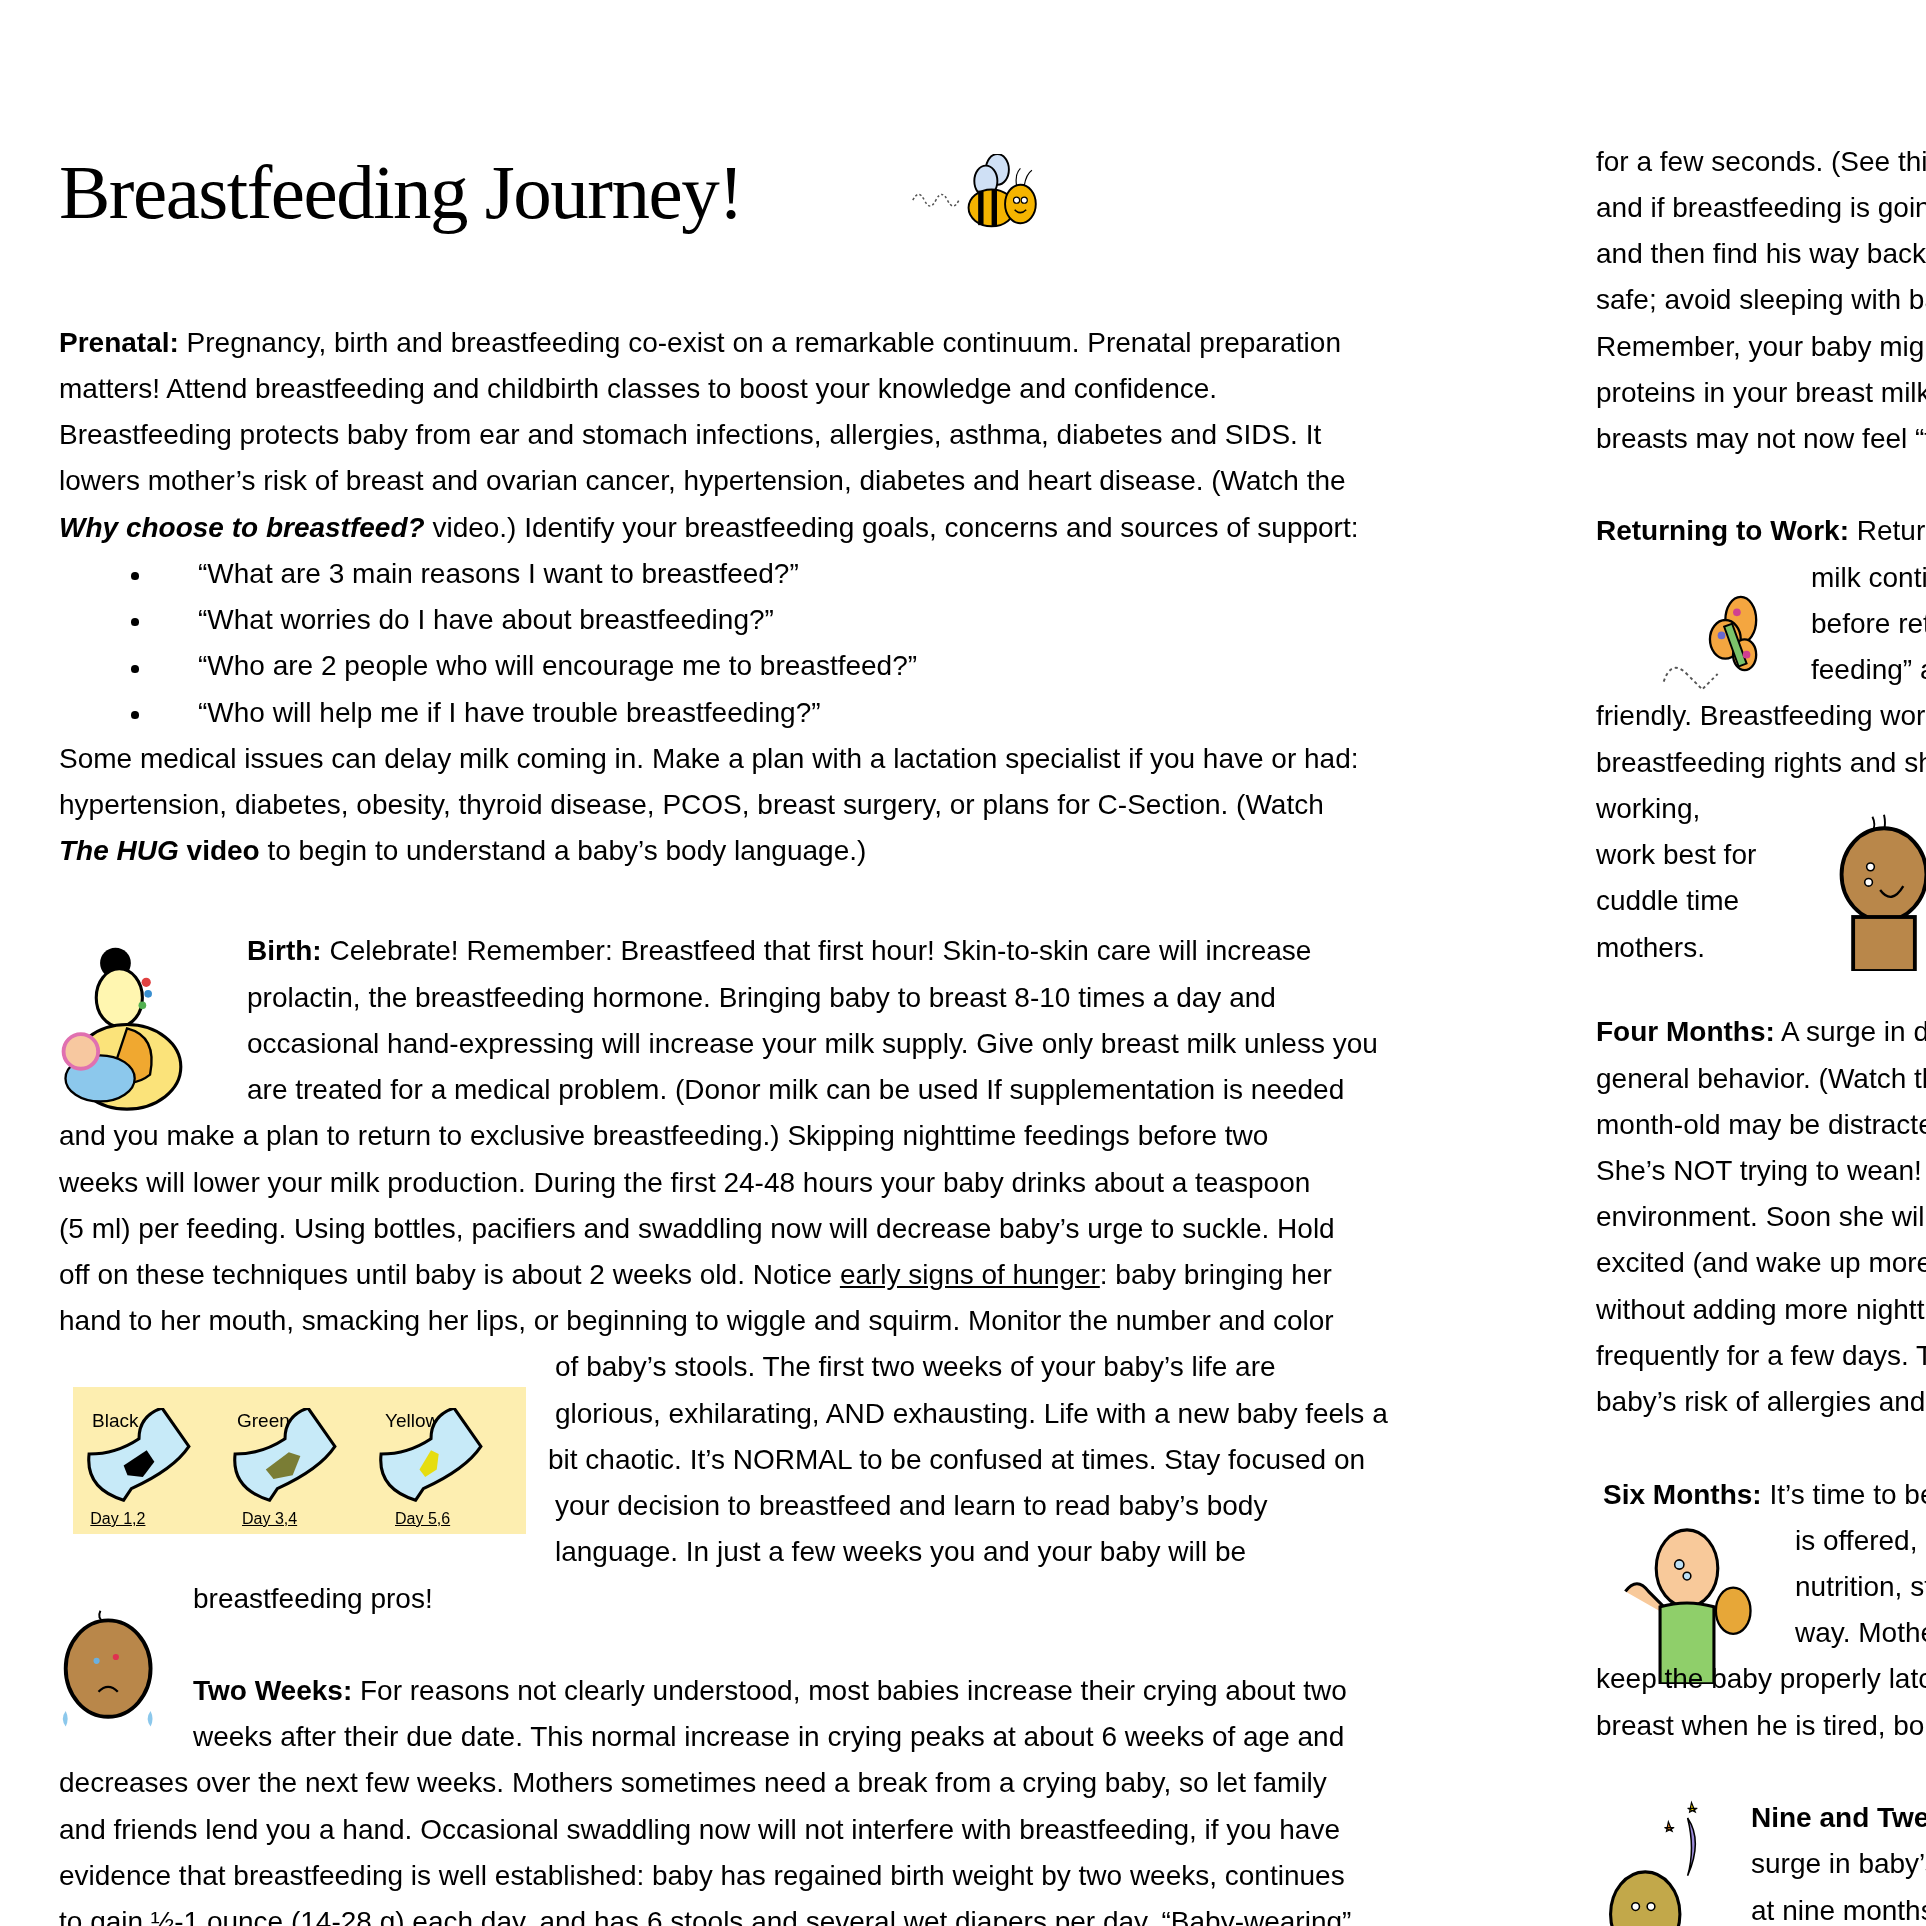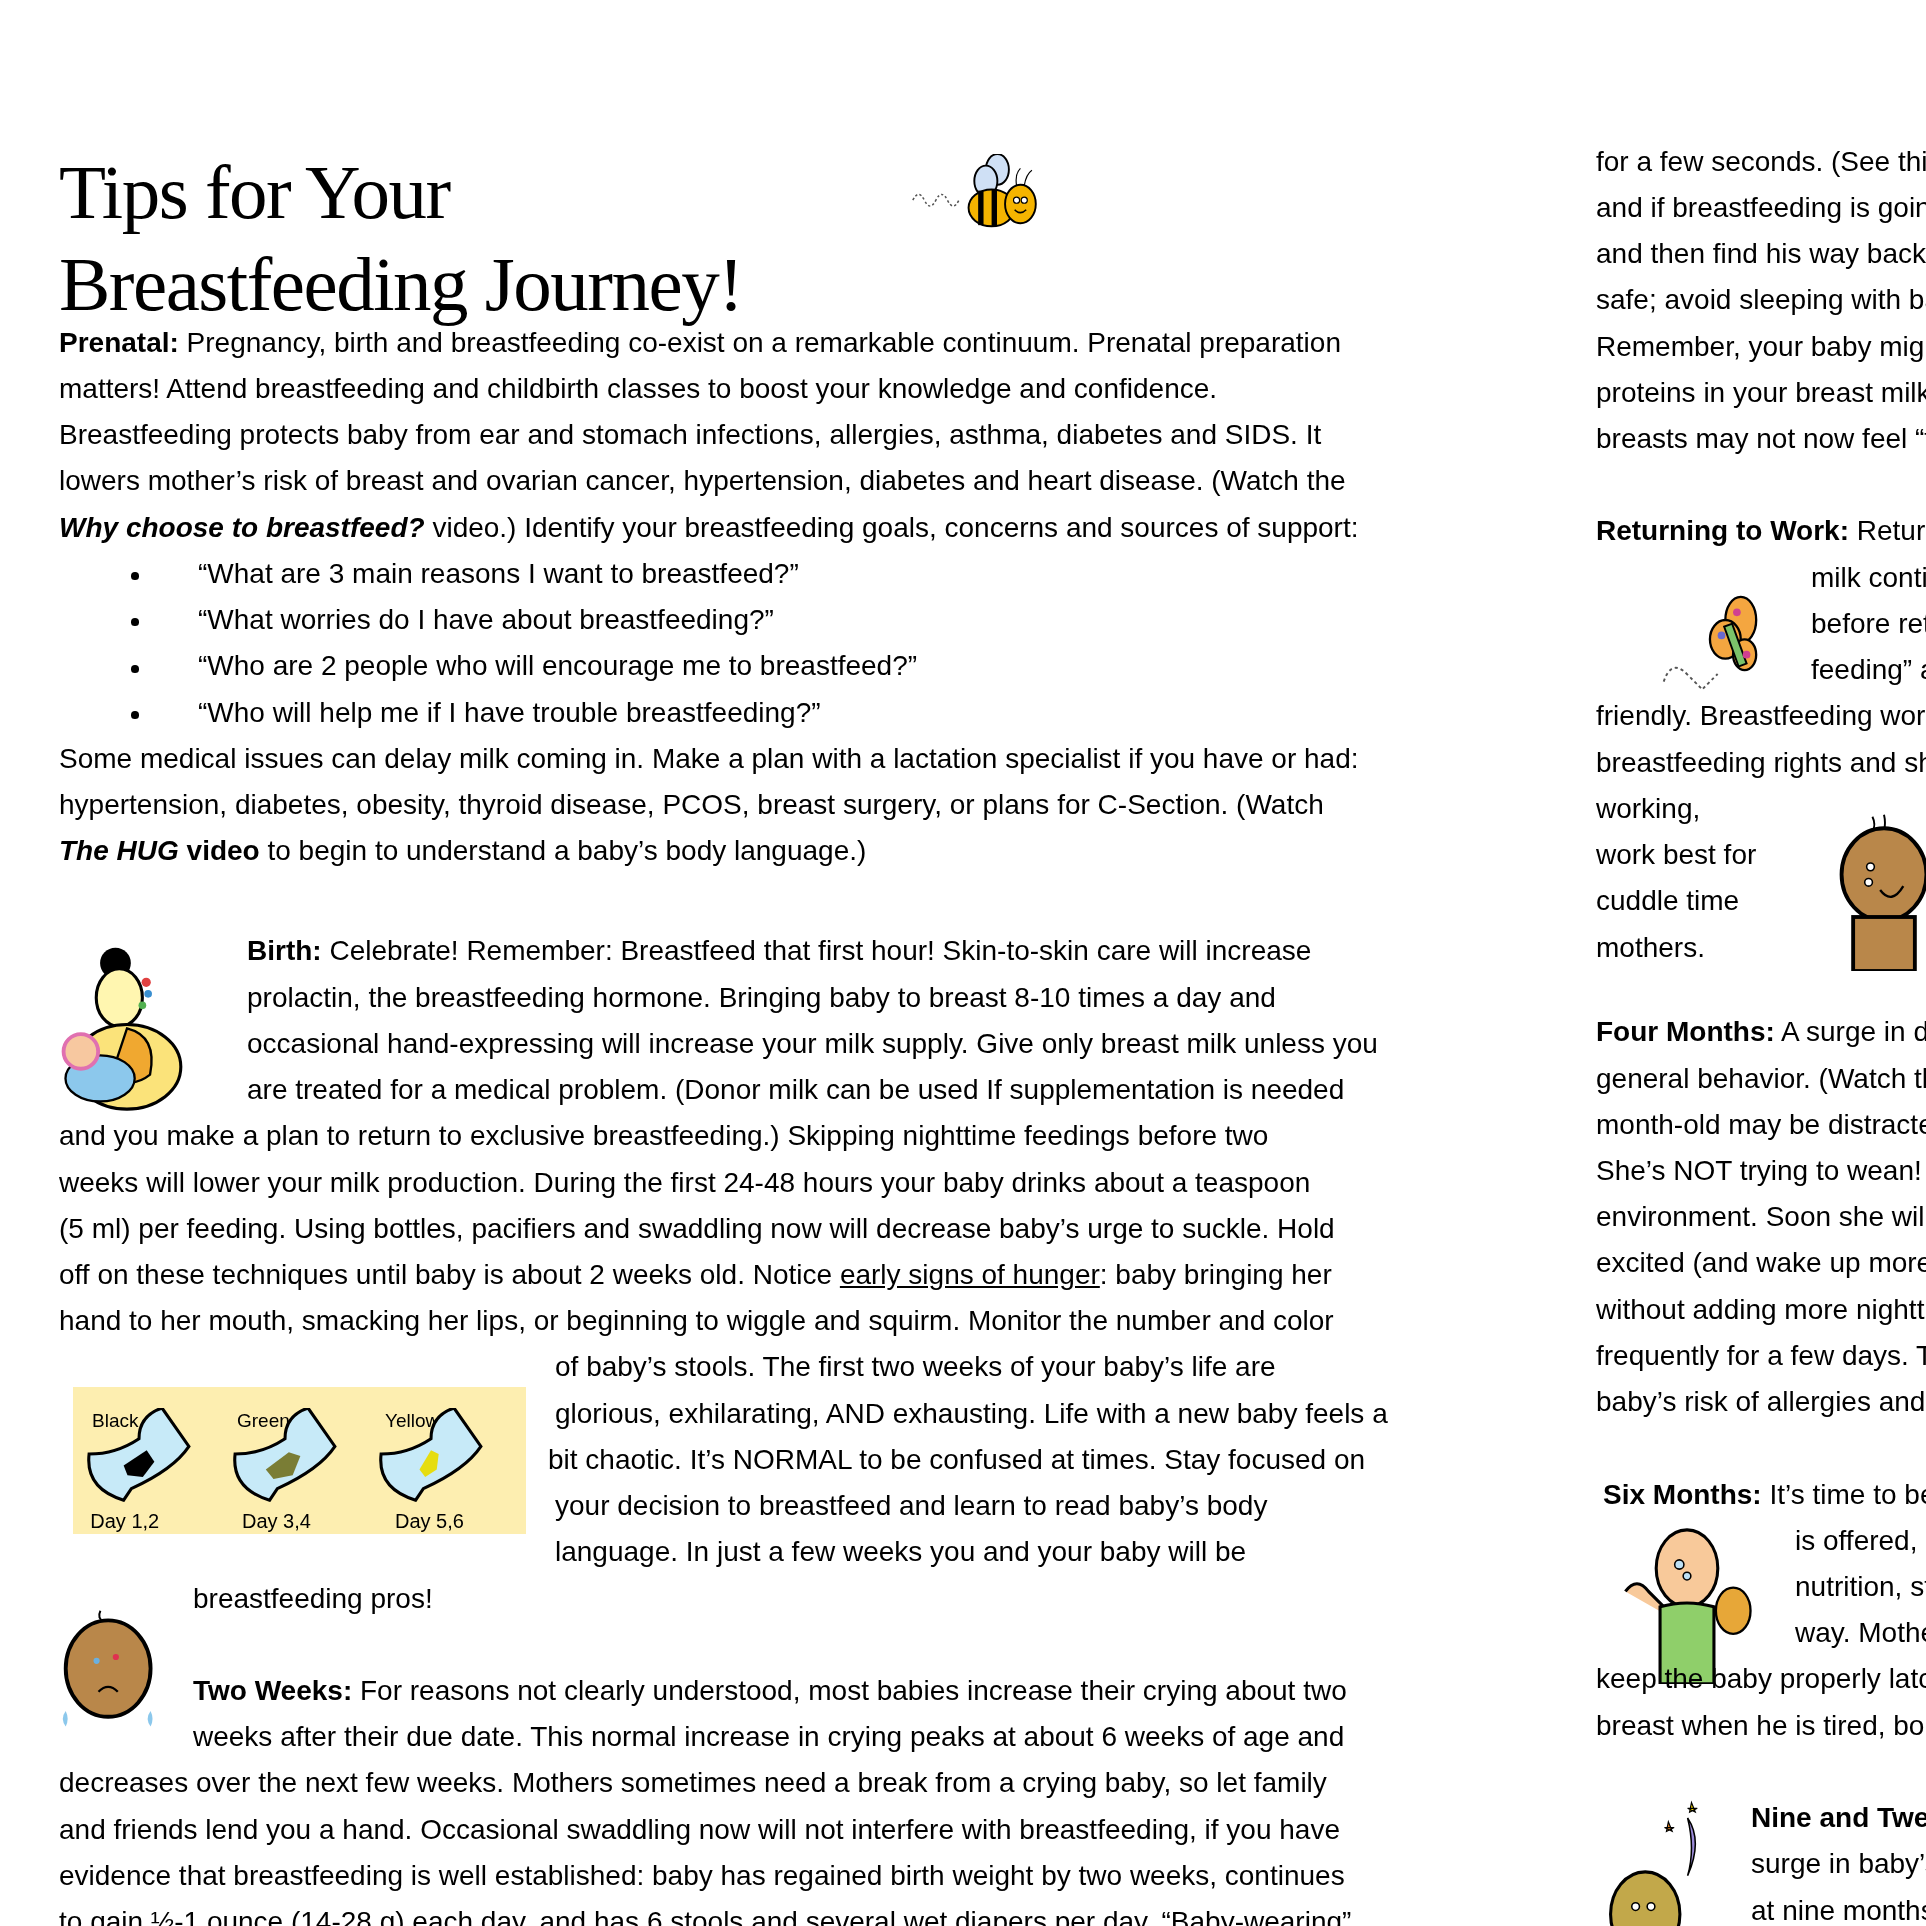--- a/index.html
+++ b/index.html
@@ -9,28 +9,27 @@
   .title { position:absolute; left:59px; top:146px; font-family:"Liberation Serif", serif;
            font-size:77px; line-height:92px; font-weight:normal; letter-spacing:-1.5px; }
   .abs { position:absolute; }
   .line { position:absolute; white-space:nowrap; }
   b { font-weight:bold; }
   .bi { font-weight:bold; font-style:italic; }
   .u { text-decoration:underline; }
   .bullet { position:absolute; width:7.7px; height:7.7px; border-radius:50%; background:#000; }
   .stool-box { position:absolute; left:73px; top:1387px; width:453px; height:147px; background:#fdeeb0; }
   .stool-label { position:absolute; font-size:19px; }
-  .stool-day { position:absolute; font-size:20px; }
+  .stool-day { position:absolute; font-size:16px;text-decoration:underline; }
   .diaper { position:absolute; width:116px; height:96px; }
 </style>
 </head>
 <body>
 
 <div class="title">
-  <div>Tips for Your</div>
   <div>Breastfeeding Journey!</div>
 </div>
 
 <svg class="abs" style="left:909px;top:154px" width="146" height="77" viewBox="0 0 380 200">
   <path d="M10 120 q15 -30 30 0 t30 0 t30 0 t30 0" fill="none" stroke="#555" stroke-width="4" stroke-dasharray="6 6"></path>
   <ellipse cx="230" cy="40" rx="30" ry="40" fill="#cfe0f5" stroke="#000" stroke-width="5"></ellipse>
   <ellipse cx="200" cy="70" rx="30" ry="40" fill="#cfe0f5" stroke="#000" stroke-width="5"></ellipse>
   <ellipse cx="215" cy="140" rx="60" ry="48" fill="#f5b400" stroke="#000" stroke-width="5"></ellipse>
   <rect x="180" y="95" width="14" height="90" fill="#000"></rect>
   <rect x="215" y="93" width="14" height="94" fill="#000"></rect>

